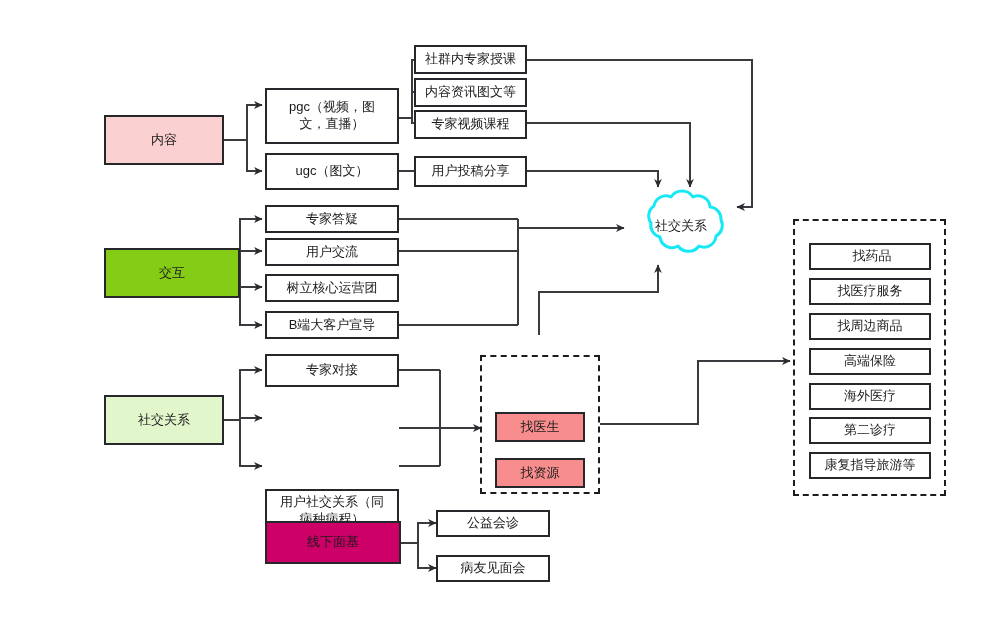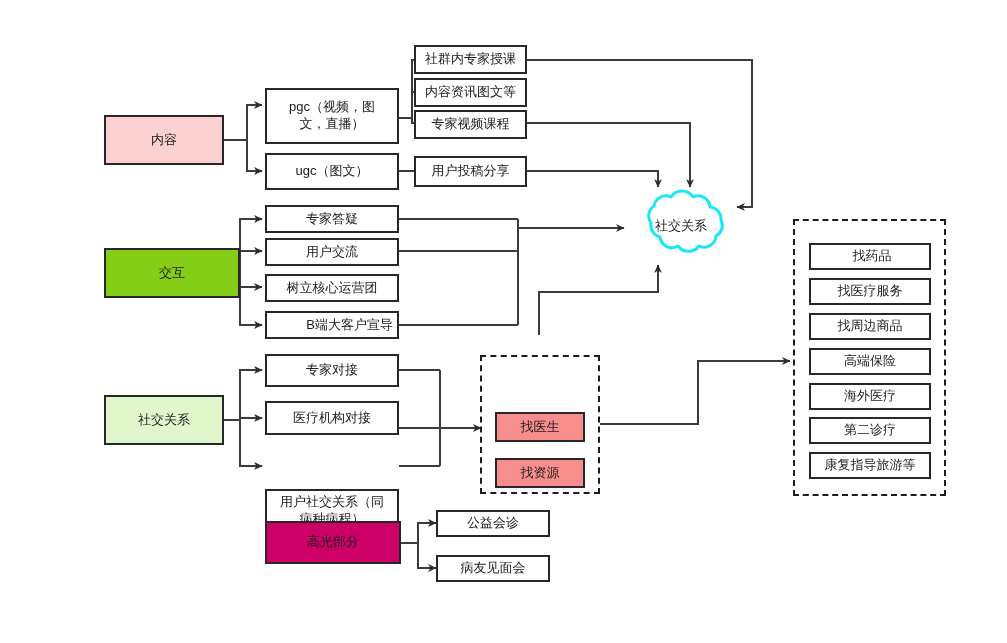--- a/index.html
+++ b/index.html
@@ -139,37 +139,34 @@
 
   <div class="node" style="left:265px;top:205px;width:134px;height:28px;">
     <span>专家答疑</span>
   </div>
   <div class="node" style="left:265px;top:238px;width:134px;height:28px;">
     <span>用户交流</span>
   </div>
   <div class="node" style="left:265px;top:274px;width:134px;height:28px;">
     <span>树立核心运营团</span>
   </div>
-  <div class="node" style="left:265px;top:311px;width:134px;height:28px;justify-content:flex-end;">
+  <div class="node" style="left:265px;top:311px;width:134px;height:28px;">
     <span>B端大客户宣导</span>
   </div>
 
   <div class="node" style="left:265px;top:354px;width:134px;height:33px;">
     <span>专家对接</span>
-  </div>
-  <div class="node" style="left:265px;top:401px;width:134px;height:34px;">
-    <span>医疗机构对接</span>
   </div>
   <div class="node" style="left:265px;top:447px;width:134px;height:44px;margin-top:42px;">
     <span>用户社交关系（同
 病种病程）</span>
   </div>
 
   <div class="node" style="left:265px;top:521px;width:136px;height:43px;background:#cc0066;">
-    <span>高光部分</span>
+    <span>线下面基</span>
   </div>
   <div class="node" style="left:436px;top:510px;width:114px;height:27px;">
     <span>公益会诊</span>
   </div>
   <div class="node" style="left:436px;top:555px;width:114px;height:27px;">
     <span>病友见面会</span>
   </div>
 
   <div class="cloudwrap" style="left:624px;top:186px;width:114px;height:80px;">
     <svg width="114" height="80" viewBox="0 0 114 80">

